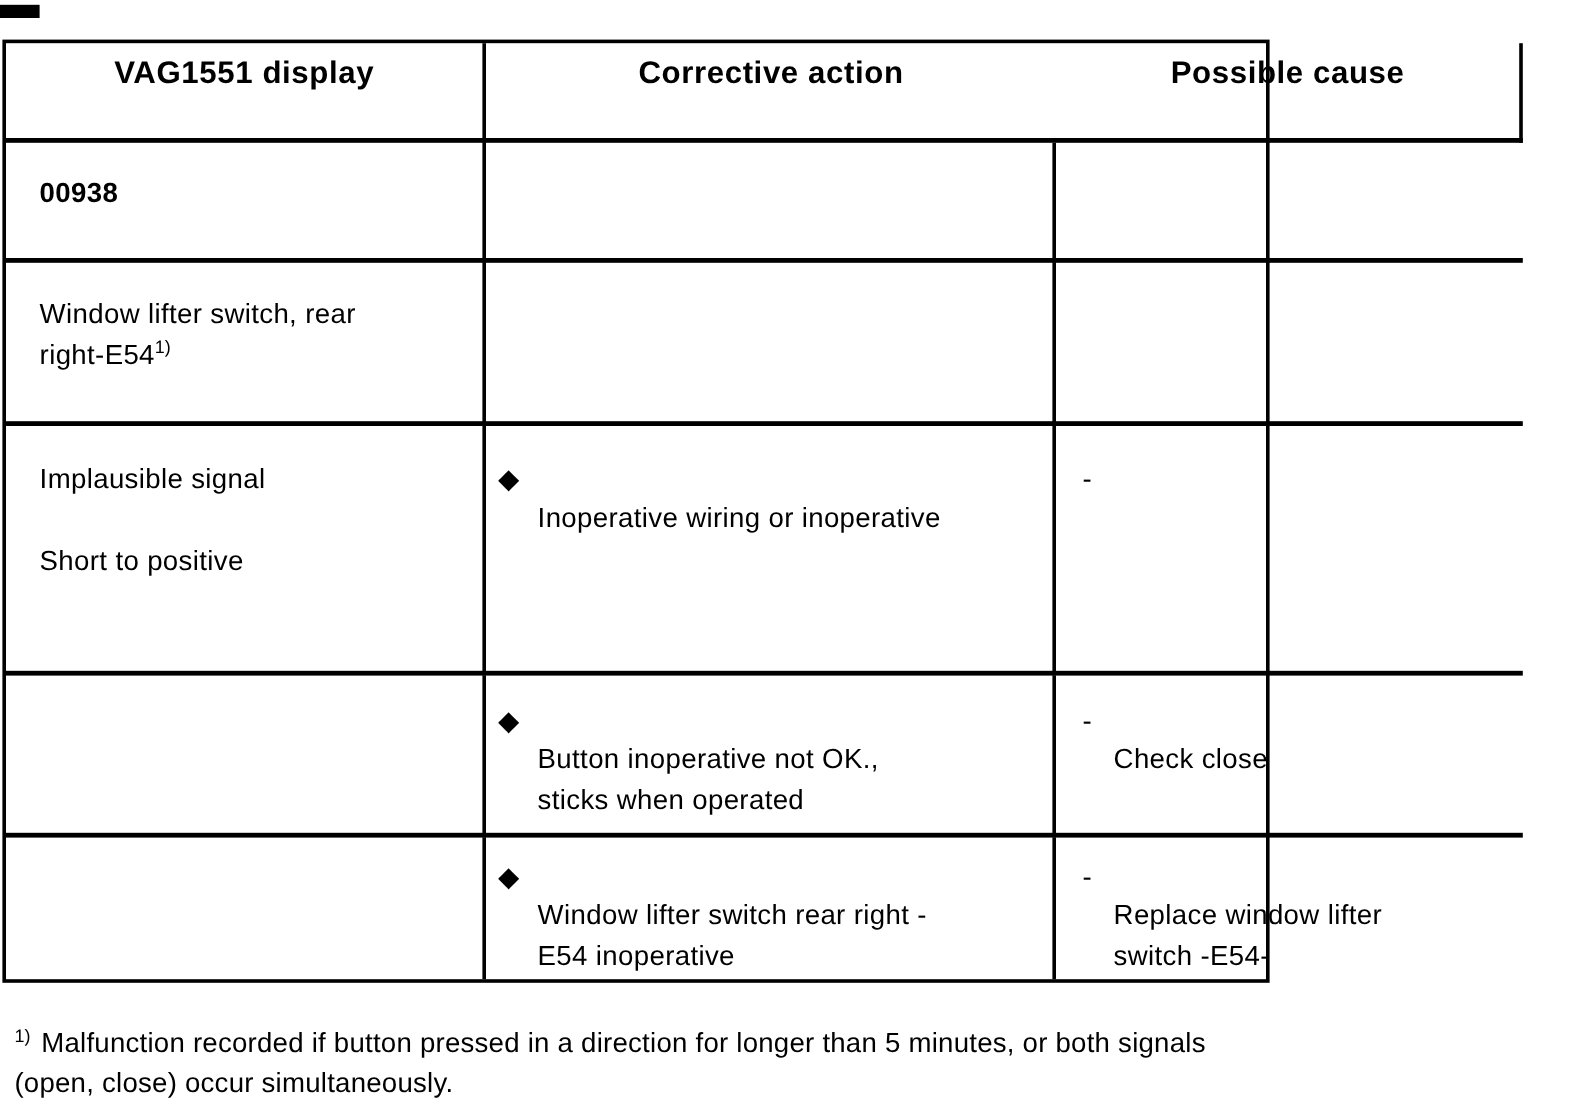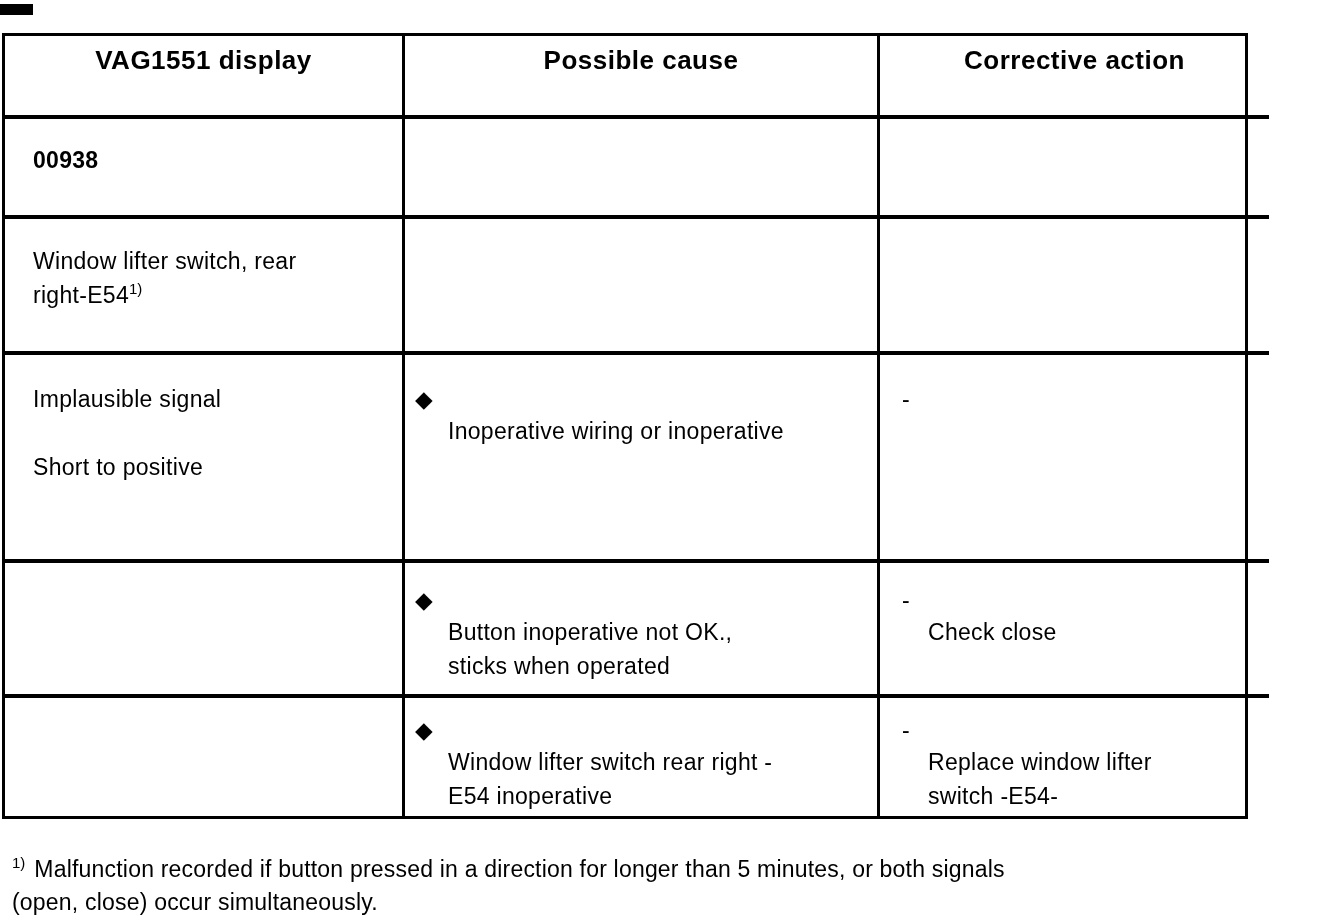--- a/index.html
+++ b/index.html
@@ -10,21 +10,21 @@
     position:relative; overflow:hidden;
   }
 
   .corner-mark {
     position:absolute; left:0; top:4px;
     width:33px; height:11px; background:#000;
   }
 
   .diag-table {
     position:absolute; left:2px; top:33px;
-    width:1246px; height:786px;
+    width:1056px; height:786px;
     border:3px solid #000; box-sizing:border-box;
     display:grid;
     grid-template-columns:400px 475px 389px;
     grid-template-rows:83px 100px 136px 208px 135px 118px;
     background:#fff;
   }
 
   .cell {
     box-sizing:border-box;
     border-right:3px solid #000;
@@ -68,22 +68,22 @@
   .footnote sup.cite { margin-right:9px; }
 </style>
 </head>
 <body>
 
 <div class="corner-mark"></div>
 
 <div class="diag-table">
 
   <div class="cell hdr">VAG1551 display</div>
+  <div class="cell hdr col3">Corrective action</div>
   <div class="cell hdr">Possible cause</div>
-  <div class="cell hdr col3">Corrective action</div>
 
   <div class="cell c1pad pt1 num">00938</div>
   <div class="cell"></div>
   <div class="cell col3"></div>
 
   <div class="cell c1pad pt2"><span class="pre">Window lifter switch, rear
 right-E54</span><sup class="cite">1)</sup></div>
   <div class="cell"></div>
   <div class="cell col3"></div>
 

